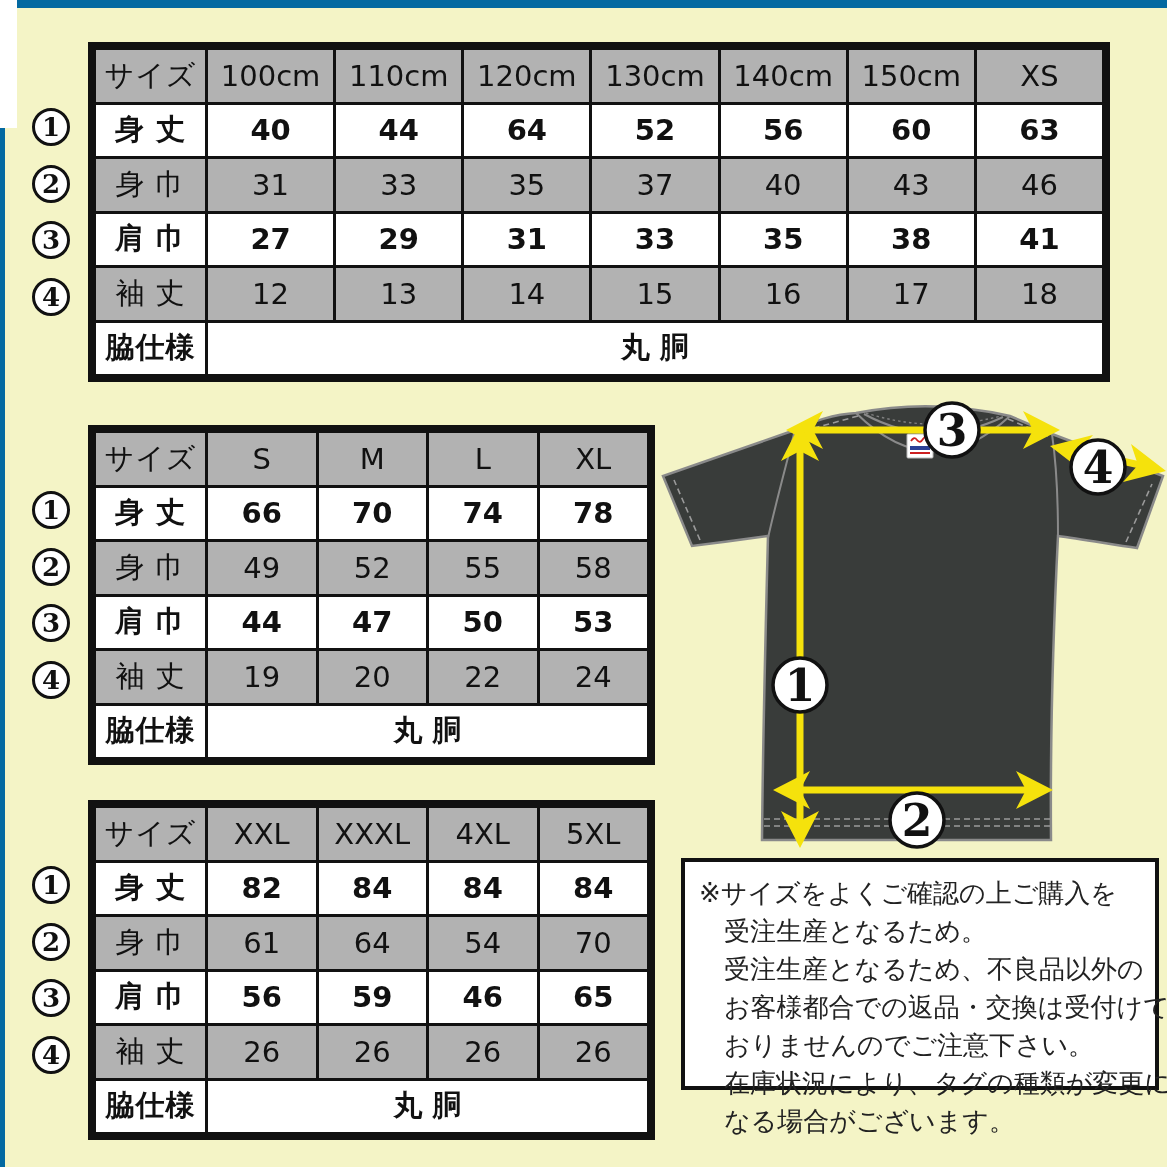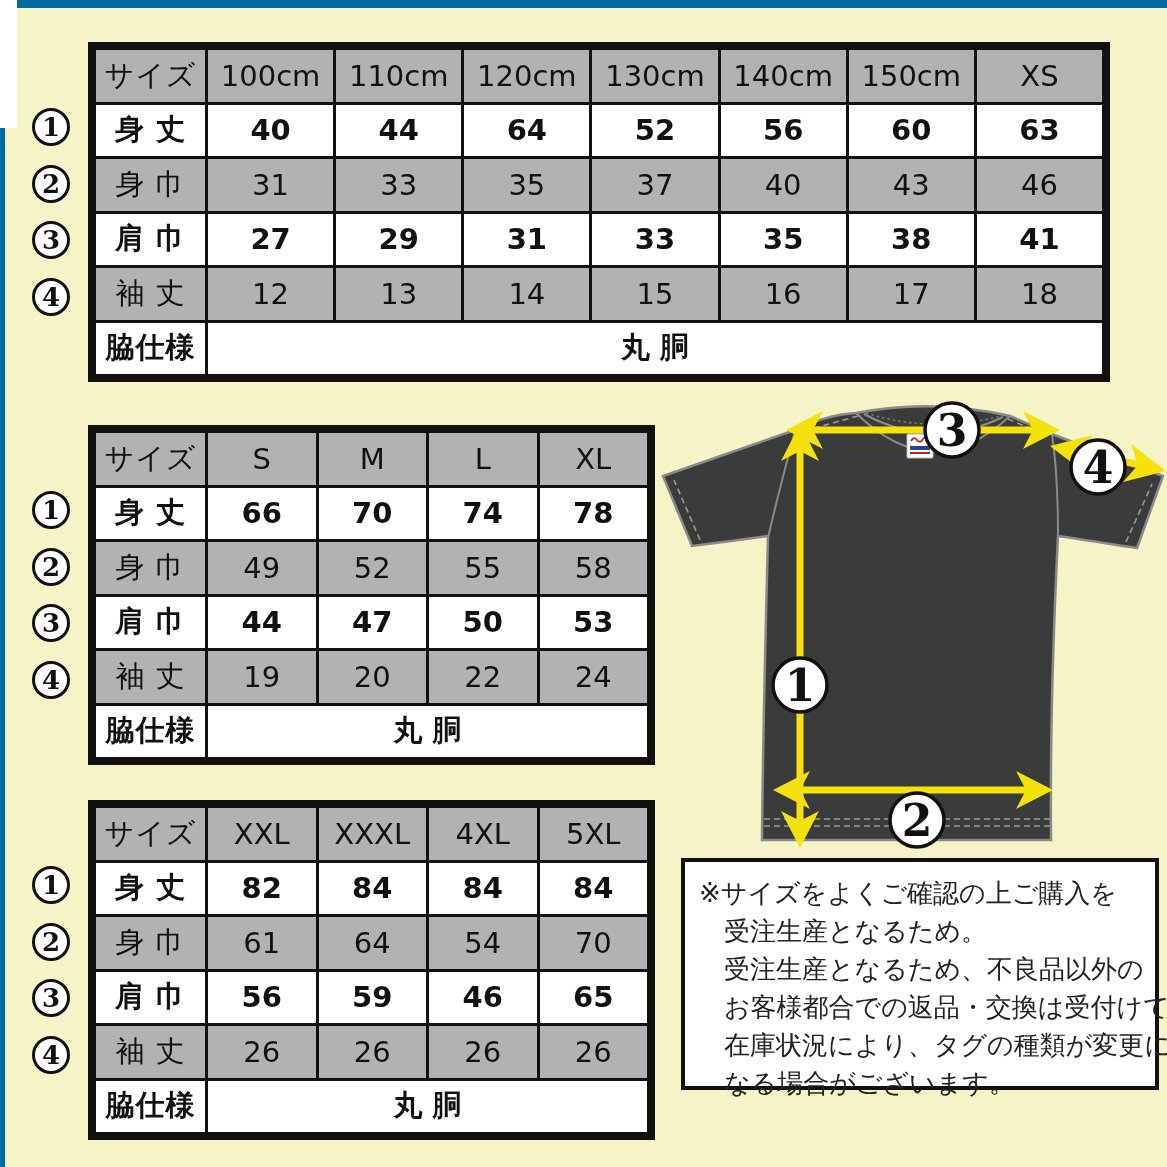--- a/index.html
+++ b/index.html
@@ -333,16 +333,17 @@
       <circle class="diag-circle" cx="257" cy="424" r="27"></circle>
       <text class="diag-num" x="257" y="440">2</text>
     </g>
   </svg>
 
   <div class="notice" id="notice">
       <div class="notice-line">※サイズをよくご確認の上ご購入を</div>
       <div class="notice-line indent">受注生産となるため。</div>
       <div class="notice-line indent">受注生産となるため、不良品以外の</div>
       <div class="notice-line indent">お客様都合での返品・交換は受付けて</div>
+      <div class="notice-line indent">おりませんのでご注意下さい。</div>
       <div class="notice-line indent">在庫状況により、タグの種類が変更に</div>
       <div class="notice-line indent">なる場合がございます。</div>
     </div>
 </div>
 
 </body></html>

